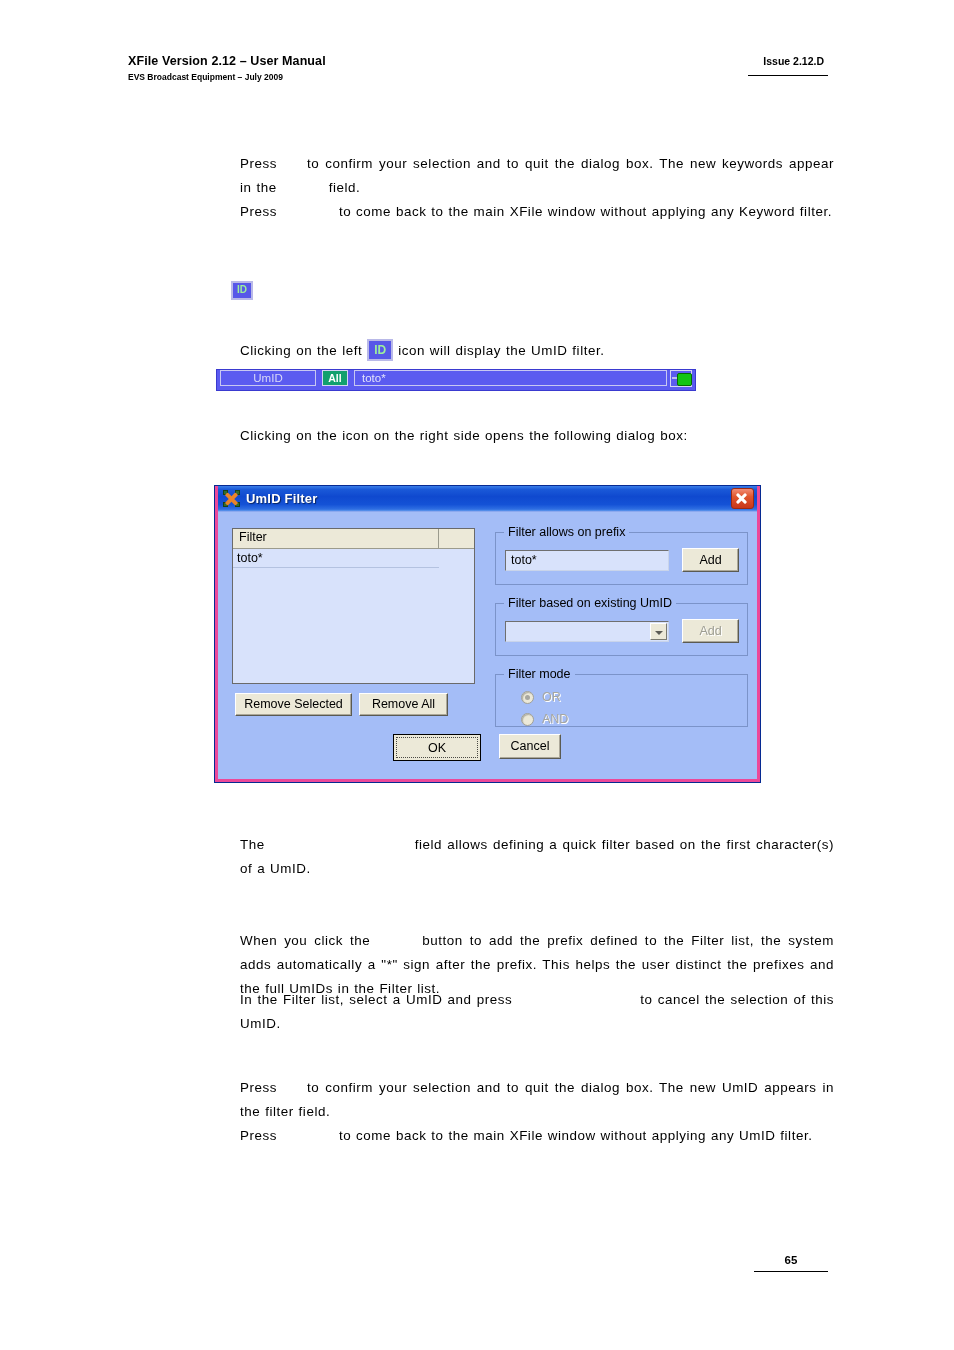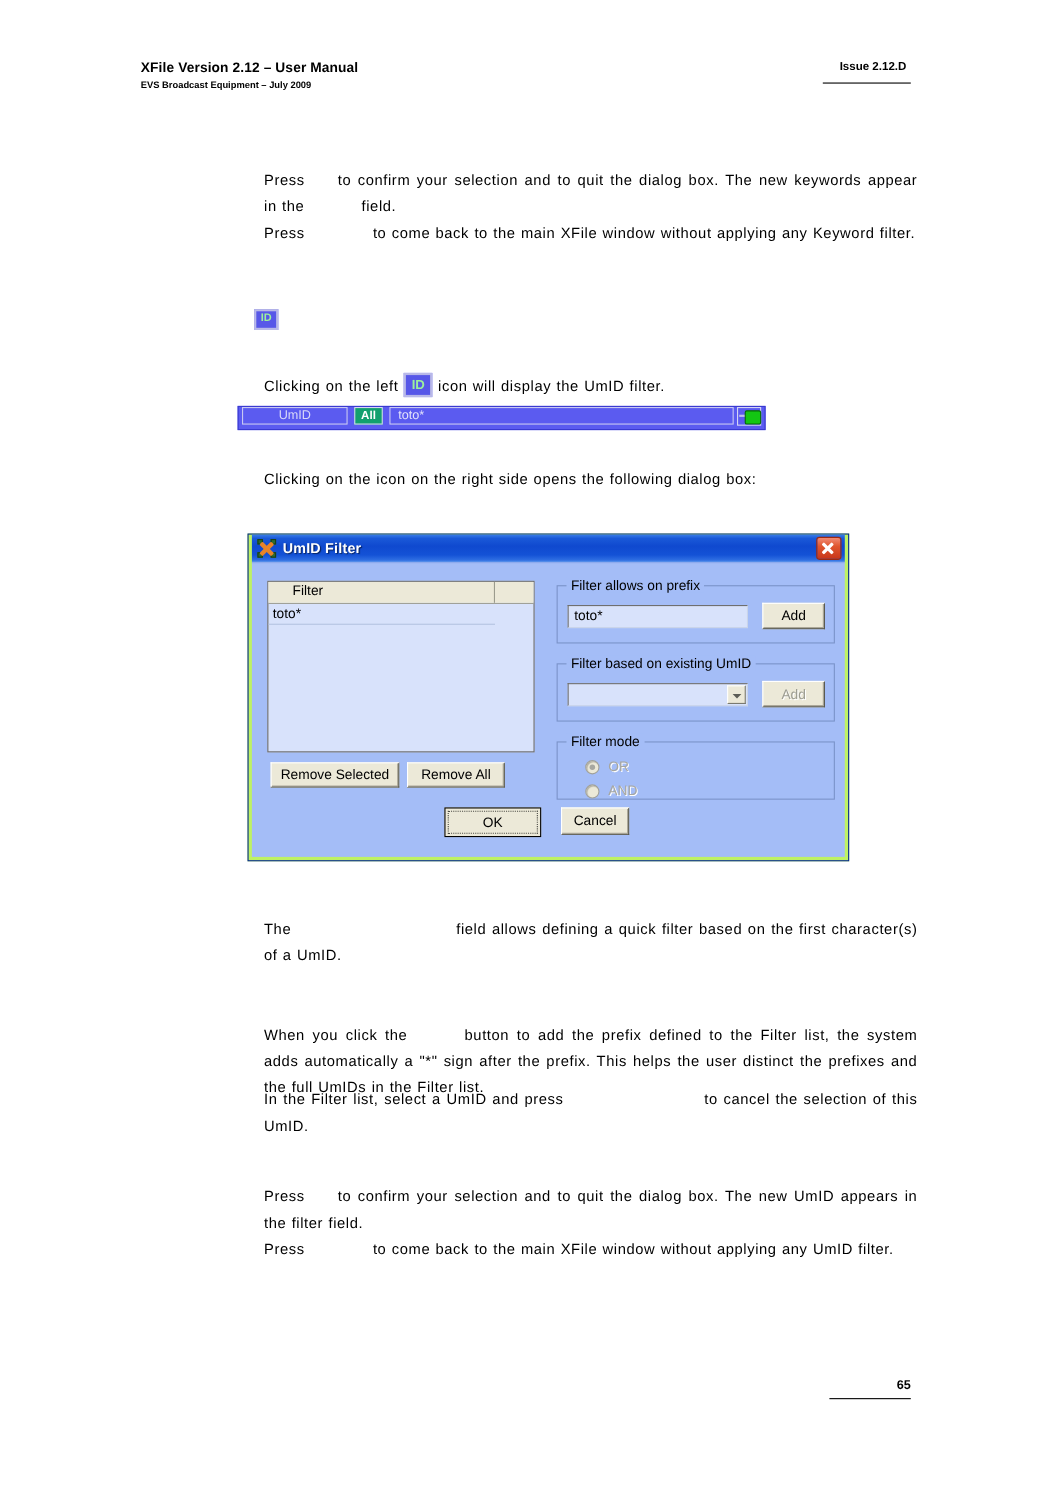--- a/index.html
+++ b/index.html
@@ -187,25 +187,25 @@
   .fb-mouse .m-tail {
     position: absolute;
     left: 1px; top: 6px;
     width: 6px; height: 2px;
     background: #bdbdf0;
   }
 
   
   .dialog {
     position: absolute;
-    left: 225px;
+    left: 214px;
     top: 485px;
     width: 547px;
     height: 298px;
-    background: #bef264;
+    background: #ec4899;
     border: 1px solid #062a92;
     box-sizing: border-box;
     padding: 0 3px 3px 3px;
     font-size: 12px;
   }
   .titlebar {
     height: 25px;
     background: linear-gradient(to bottom,
         #3a7ee8 0%, #1a59d8 14%, #0f49cf 42%, #1452d6 74%, #2f6fe2 93%, #6098ec 100%);
     display: flex;
@@ -286,21 +286,21 @@
   .lb-head {
     display: flex;
     height: 19px;
     border-bottom: 1px solid #9b9b8d;
   }
   .lb-col {
     background: #ece9d8;
     border-right: 1px solid #9b9b8d;
     font-size: 12.5px;
     line-height: 17px;
-    padding-left: 22px;
+    padding-left: 6px;
     color: #000;
     box-sizing: border-box;
   }
   .lb-col.main { flex: 1; }
   .lb-col.extra { width: 35px; border-right: none; }
   .lb-row {
     font-size: 12.5px;
     line-height: 18px;
     padding-left: 4px;
     color: #000;
@@ -465,21 +465,21 @@
     left: 281px; top: 222px;
     width: 62px; height: 25px;
   }
 
   
   .footer {
     position: absolute;
     left: 754px;
     top: 1253px;
     width: 74px;
-    text-align: right;
+    text-align: center;
   }
   .footer-num {
     font-size: 11.5px;
     font-weight: bold;
     line-height: 14px;
   }
   .footer-rule {
     margin-top: 4px;
     height: 1px;
     background: #000;

